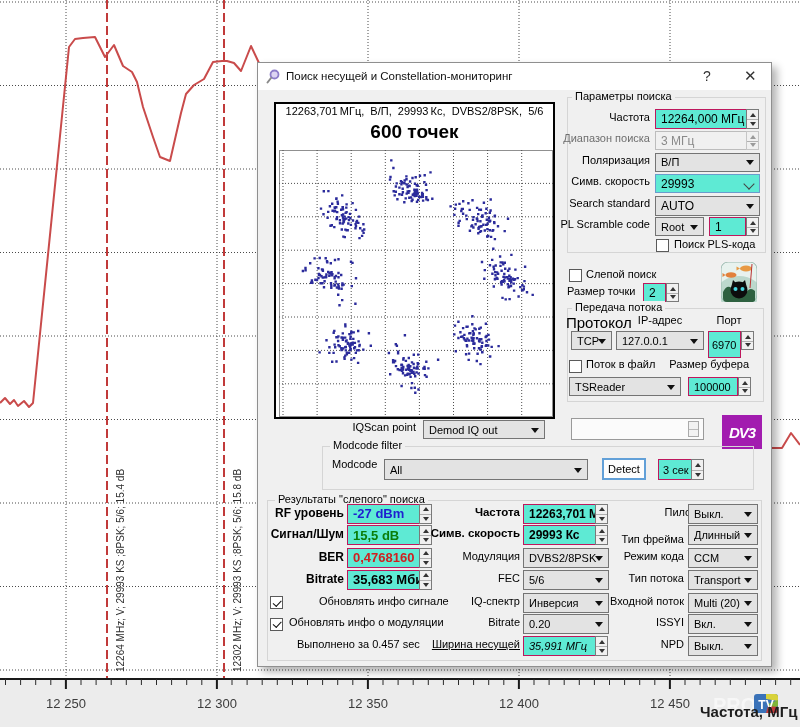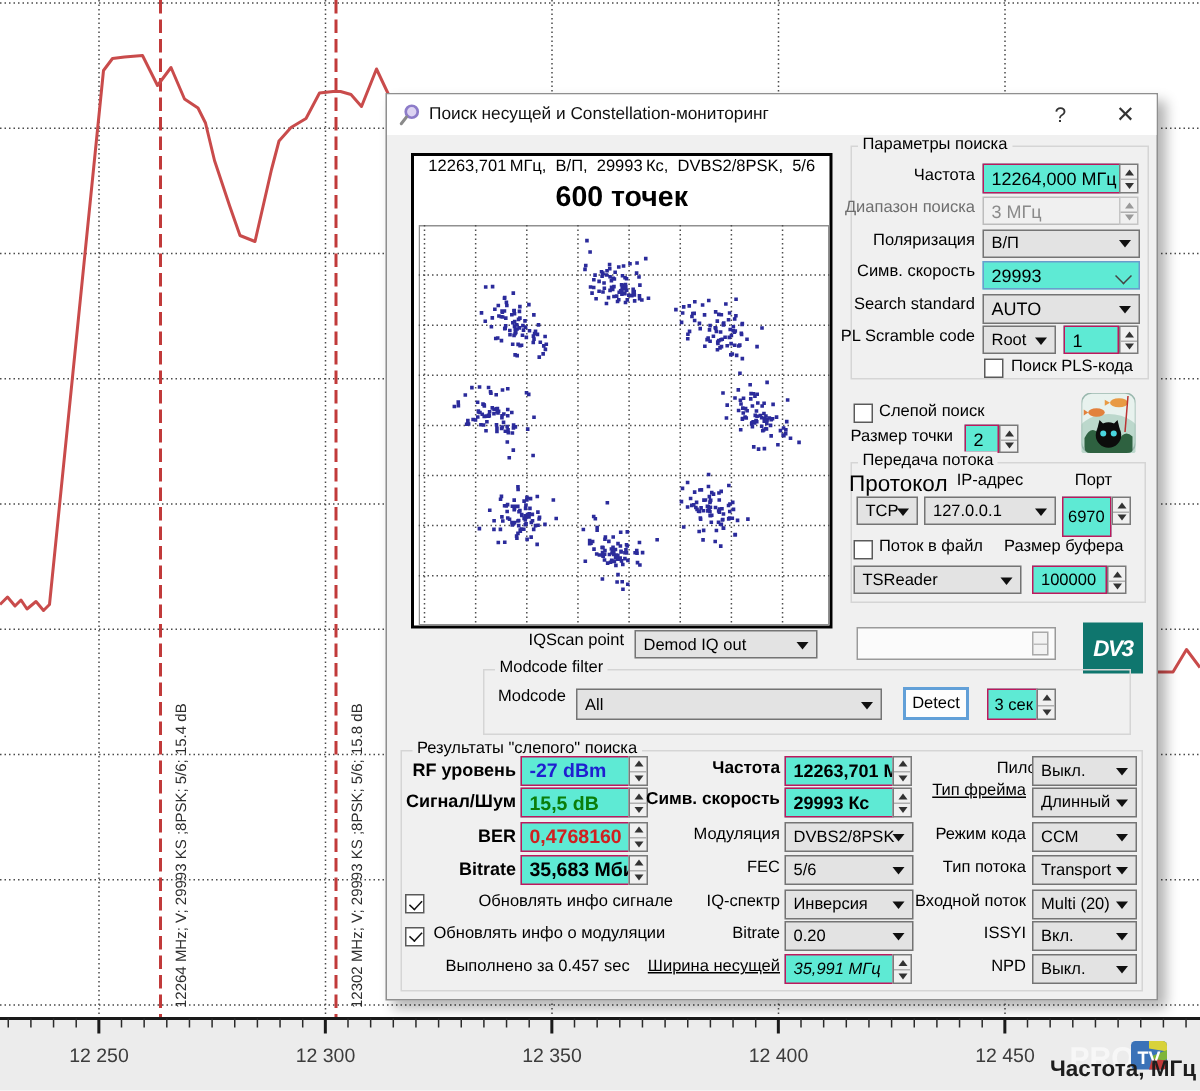--- a/index.html
+++ b/index.html
@@ -163,21 +163,21 @@
 </svg>
 <div class="lb" style="font-size:11px;top:421px;right:384px;text-align:right;">IQScan point</div>
 <div class="dd" style="left:423px;top:420px;width:122px;height:19px;font-size:11px">
     <span>Demod IQ out</span>
     <i></i>
   </div>
 <div class="abs" style="left:571px;top:418px;width:133px;height:22px;background:#fbfbfb;border:1px solid #9a9a9a;box-sizing:border-box"></div>
 <div class="abs" style="left:688px;top:421px;width:11px;height:16px;border:1px solid #aaa;box-sizing:border-box;background:#f2f2f2">
     <div style="height:50%;border-bottom:1px solid #bbb"></div>
   </div>
-<div class="abs" style="left:722px;top:415px;width:40px;height:34px;background:#0f766e;color:#fff;display:flex;align-items:center;justify-content:center;font-size:15px;font-weight:bold;font-style:italic;letter-spacing:-1px">DV3</div>
+<div class="abs" style="left:722px;top:415px;width:40px;height:34px;background:#a21caf;color:#fff;display:flex;align-items:center;justify-content:center;font-size:15px;font-weight:bold;font-style:italic;letter-spacing:-1px">DV3</div>
 <div class="gb" style="left:322px;top:446px;width:432px;height:44px"></div>
 <div class="gbt" style="left:330px;top:439px">Modcode filter</div>
 <div class="lb" style="font-size:11px;top:458px;left:332px;">Modcode</div>
 <div class="dd" style="left:384px;top:459px;width:204px;height:21px;font-size:11px">
     <span>All</span>
     <i></i>
   </div>
 <div class="abs" style="left:602px;top:458px;width:44px;height:22px;background:#fdfdfd;border:2px solid #62a0d8;box-sizing:border-box;display:flex;align-items:center;justify-content:center;font-size:11px">Detect</div>
 <div class="tf" style="left:658px;top:459px;width:34px;height:21px;font-size:11px;padding-left:4px">3 сек</div>
 <div class="spin" style="left:691px;top:459px;height:21px">
@@ -251,21 +251,21 @@
 <div class="tf" style="left:523px;top:636px;width:73px;height:20px;font-size:11px;font-style:italic">35,991 МГц</div>
 <div class="spin" style="left:595px;top:636px;height:20px">
     <div class="su"></div>
     <div class="sd"></div>
   </div>
 <div class="lb" style="font-size:11px;top:505.5px;right:104px;text-align:right;">Пилот</div>
 <div class="dd" style="left:688px;top:503.5px;width:70px;height:20px;font-size:11px">
     <span>Выкл.</span>
     <i></i>
   </div>
-<div class="lb" style="font-size:11px;top:521px;right:116px;text-align:center;text-decoration:underline;">Тип фрейма</div>
+<div class="lb" style="font-size:11px;top:533px;right:116px;text-align:center;">Тип фрейма</div>
 <div class="dd" style="left:688px;top:525px;width:70px;height:20px;font-size:11px">
     <span>Длинный</span>
     <i></i>
   </div>
 <div class="lb" style="font-size:11px;top:549.5px;right:116px;text-align:right;">Режим кода</div>
 <div class="dd" style="left:688px;top:547.5px;width:70px;height:20px;font-size:11px">
     <span>CCM</span>
     <i></i>
   </div>
 <div class="lb" style="font-size:11px;top:571.5px;right:116px;text-align:right;">Тип потока</div>

